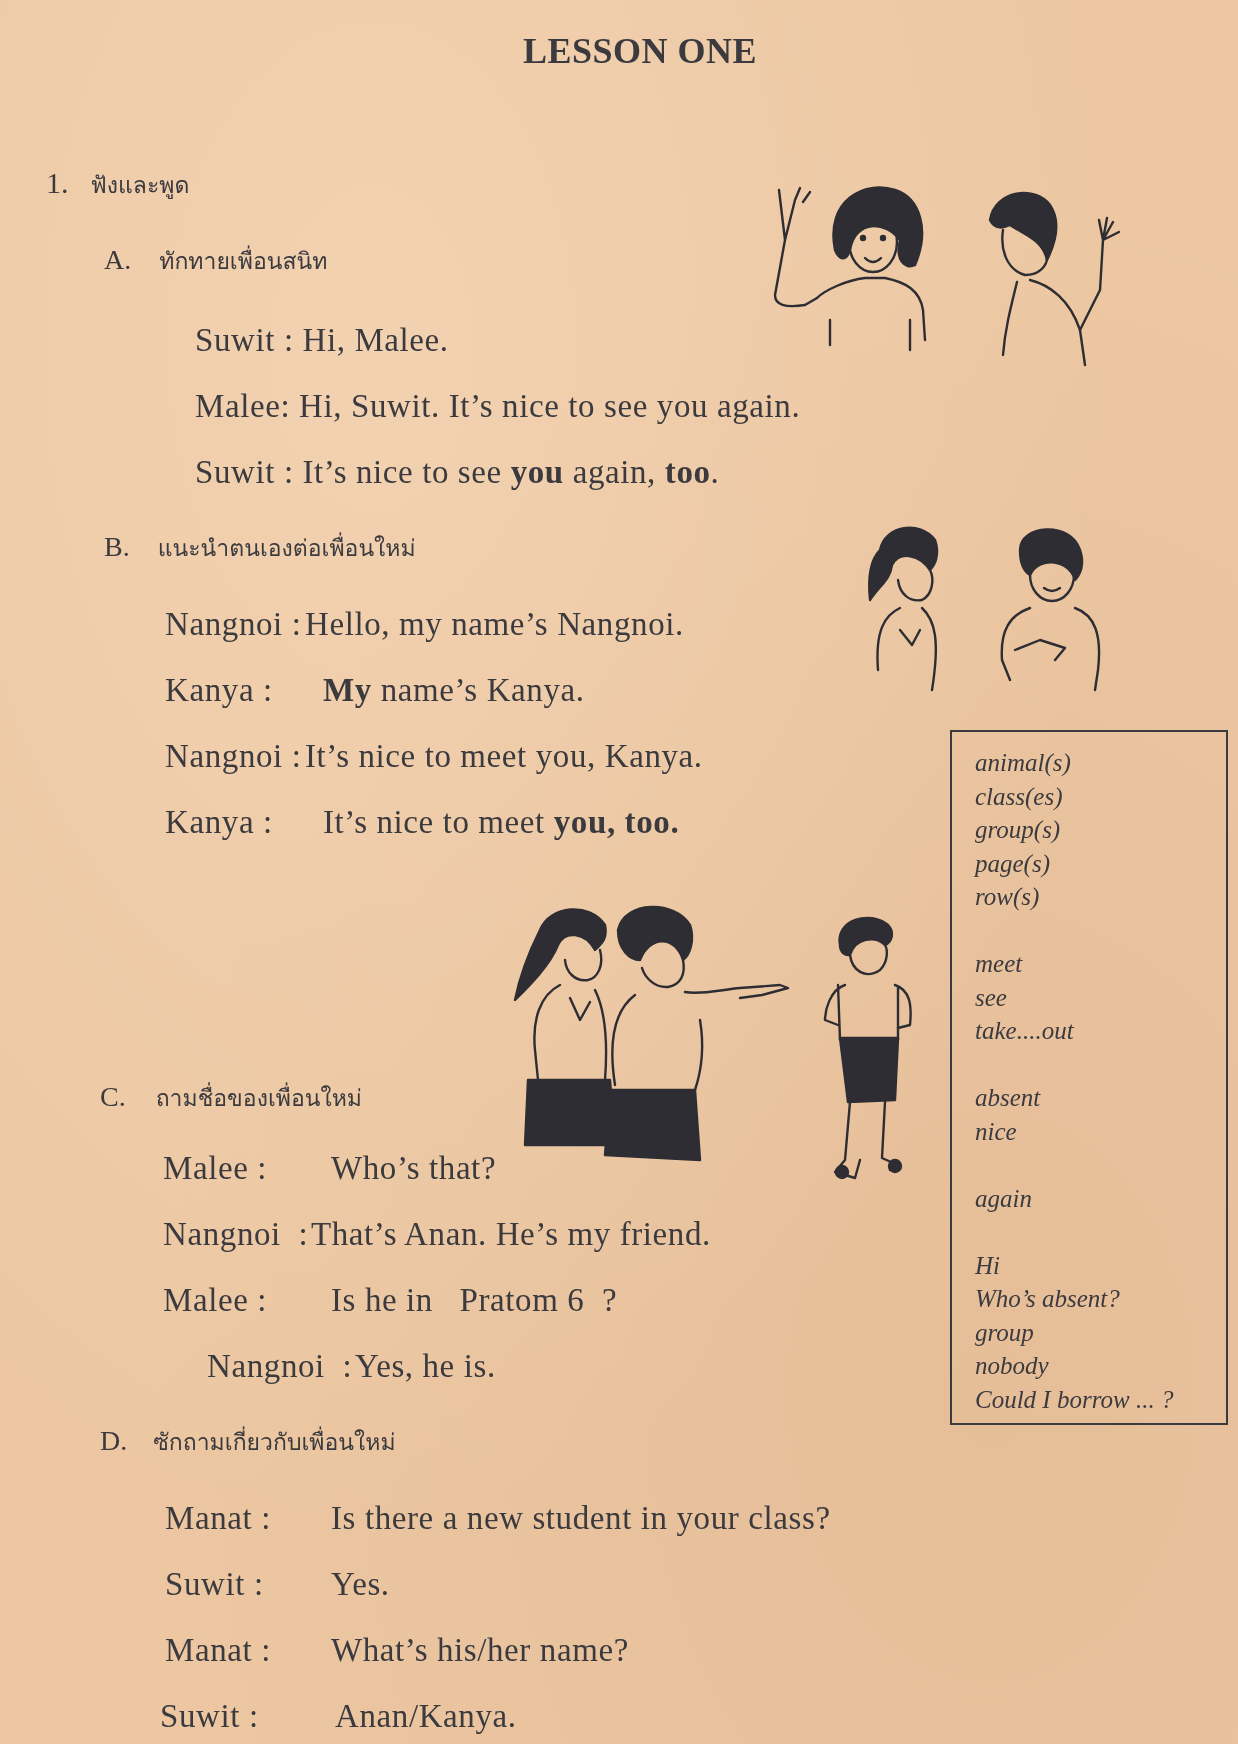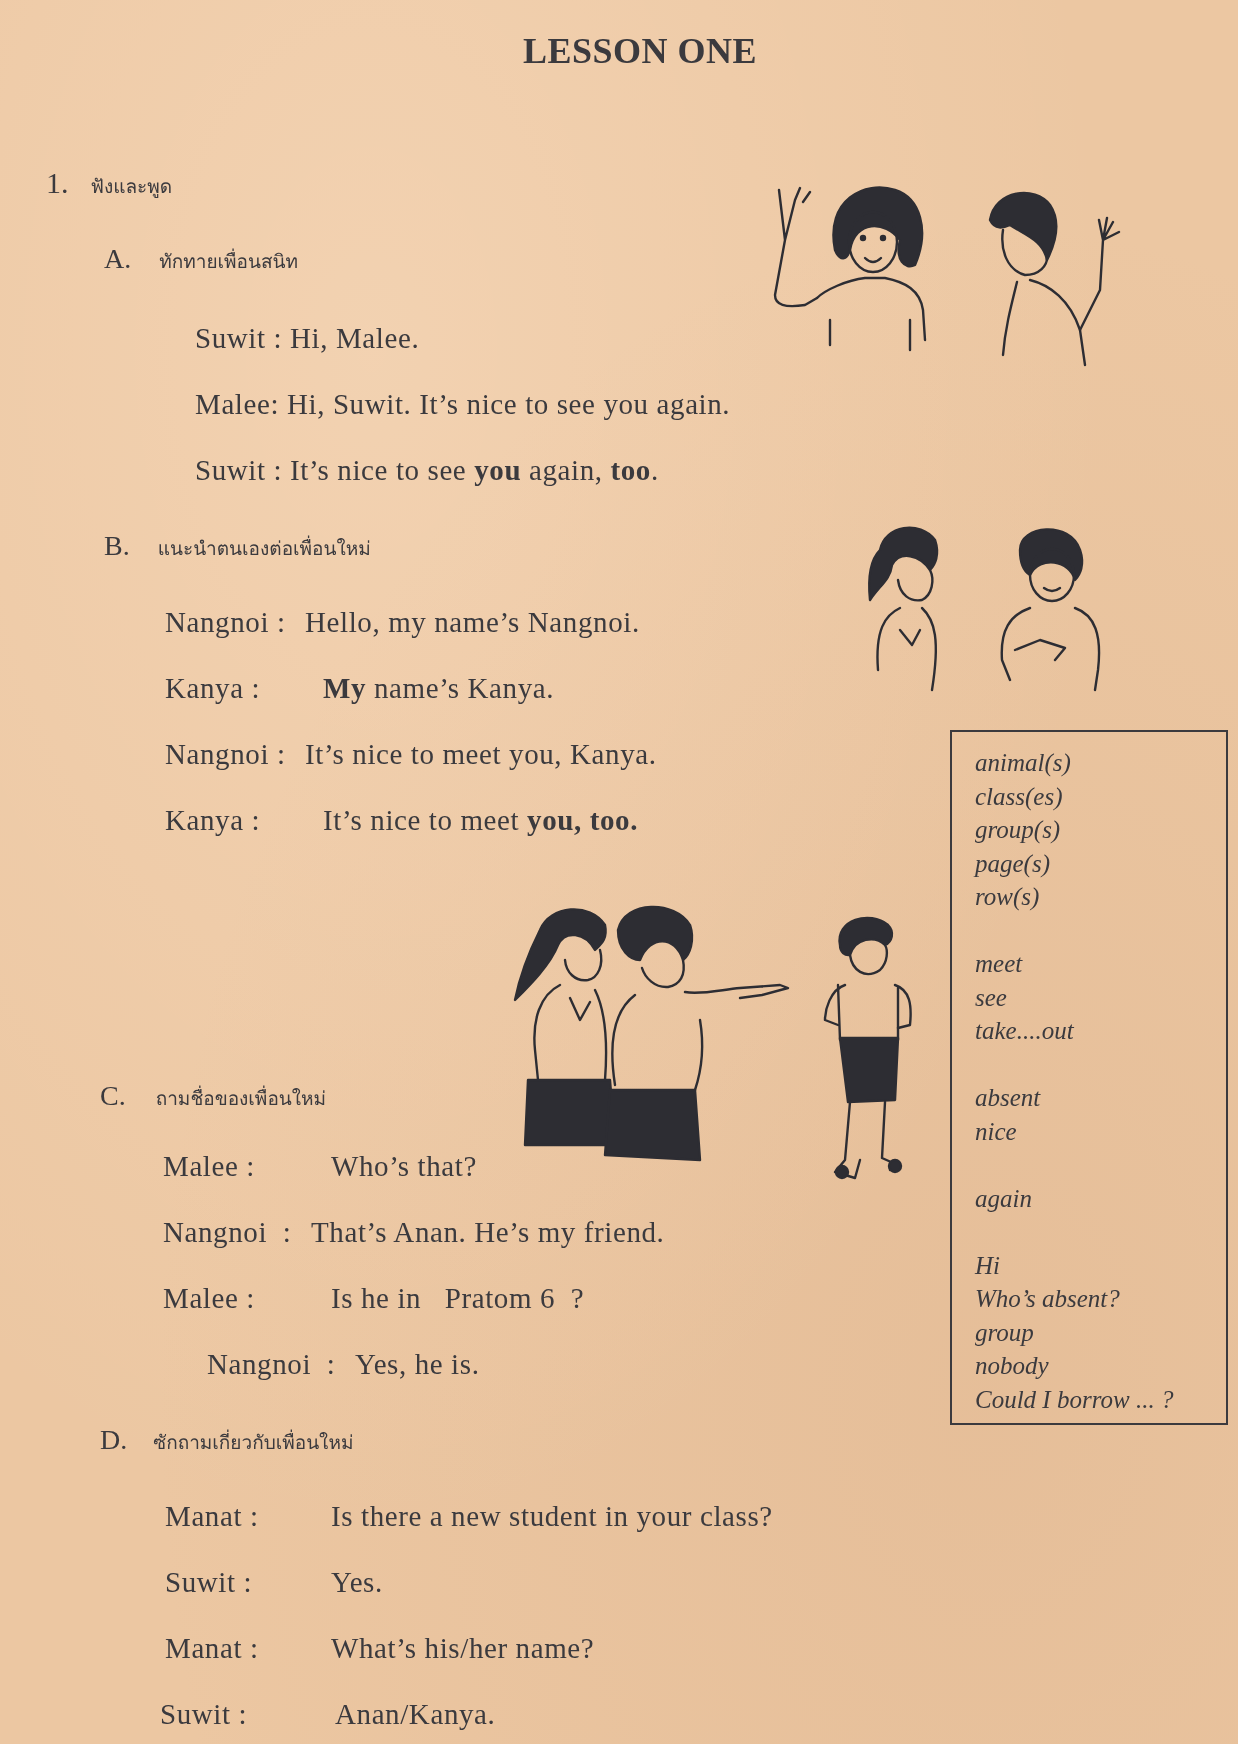--- a/index.html
+++ b/index.html
@@ -7,23 +7,23 @@
       width: 1238px; height: 1744px; position: relative; overflow: hidden;
       background: #ecc7a2;
       background-image: radial-gradient(ellipse at 30% 20%, rgba(255,230,205,0.35), rgba(0,0,0,0) 60%),
                         radial-gradient(ellipse at 80% 80%, rgba(200,150,110,0.18), rgba(0,0,0,0) 60%);
       color: #3b3a3e;
       font-family: "Liberation Serif", "DejaVu Serif", serif;
     }
     .abs { position: absolute; white-space: nowrap; }
     .title { left: 0; width: 1280px; top: 30px; text-align: center; font-size: 36px; font-weight: bold; letter-spacing: 0.5px; }
     .sec-num { font-size: 30px; }
-    .sec-thai { font-family: "DejaVu Sans", sans-serif; font-size: 19px; font-weight: normal; }
+    .sec-thai { font-family: "DejaVu Sans", sans-serif; font-size: 23px; font-weight: normal; }
     .sub-letter { font-size: 28px; }
-    .line { font-size: 29px; letter-spacing: 0.6px; }
+    .line { font-size: 33px; letter-spacing: 0.6px; }
     .spk { display: inline-block; }
     .bold { font-weight: bold; }
     .vocab-box {
       left: 950px; top: 730px; width: 278px; height: 695px;
       border: 2px solid #3b3a3e; box-sizing: border-box; font-style: italic;
     }
     .vocab-list { position: absolute; left: 23px; top: 14px; font-size: 25px; line-height: 33.5px; }
     .vocab-item { display: block; height: 33.5px; }
     .gap { display: block; height: 33.5px; }
     svg.ill { position: absolute; }

